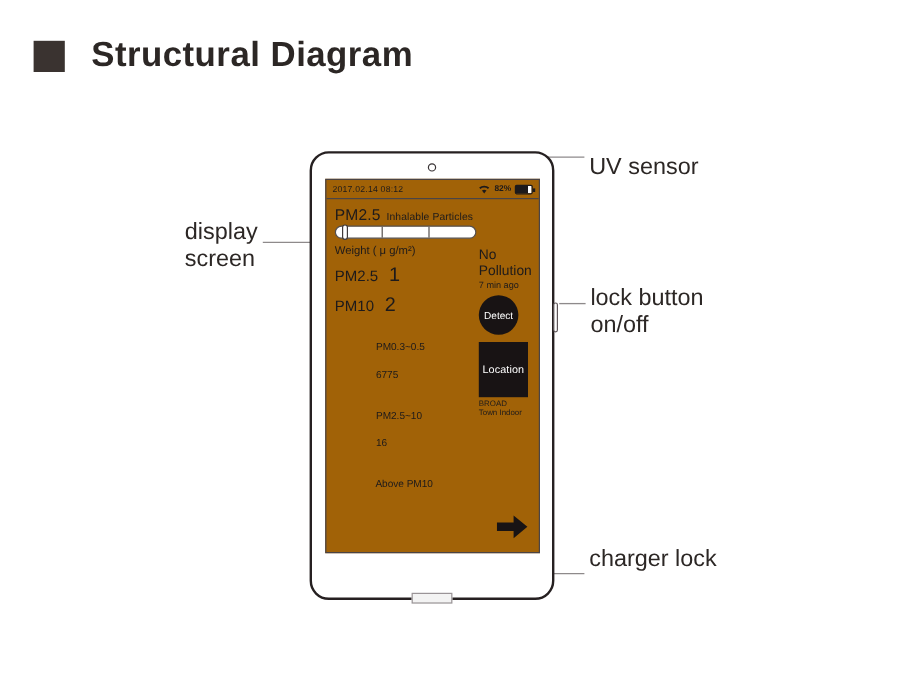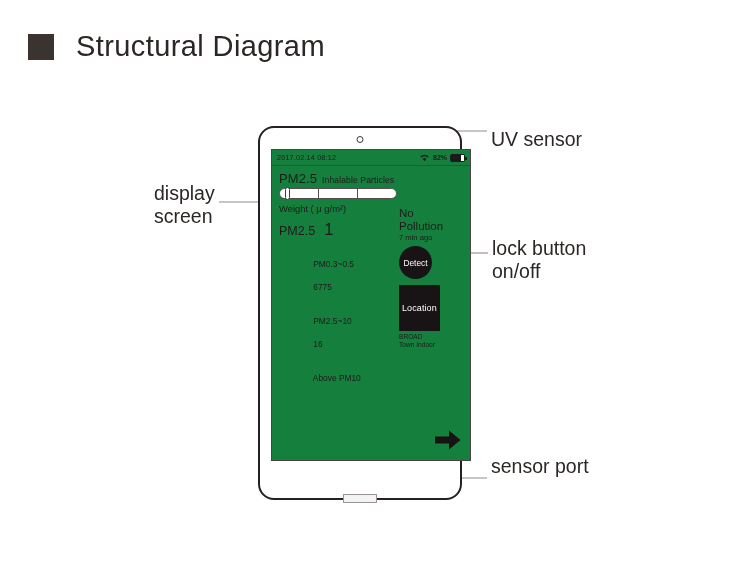--- a/index.html
+++ b/index.html
@@ -25,21 +25,21 @@
     align-items: center;
     gap: 22px;
   }
   #title-bullet {
     width: 26px;
     height: 26px;
     background: #3a3330;
   }
   #title-text {
     font-size: 29px;
-    font-weight: 400;
+    font-weight: 700;
     letter-spacing: 0.4px;
     color: #2c2725;
     white-space: nowrap;
   }
 
   
   #device {
     position: absolute;
     left: 258px;
     top: 126px;
@@ -58,26 +58,26 @@
     width: 7px;
     height: 7px;
     border: 1.4px solid #3a3436;
     border-radius: 50%;
     box-sizing: border-box;
   }
   #screen {
     position: absolute;
     left: 11px;
     top: 21px;
-    width: 200px;
+    width: 179px;
     height: 312px;
     border: 1.2px solid #4a4446;
     box-sizing: border-box;
     overflow: hidden;
-    background: #15803d;
+    background: #a16207;
   }
   #lock-button {
     position: absolute;
     right: -4.5px;
     top: 124px;
     width: 4px;
     height: 25px;
     background: #ffffff;
     border: 1.4px solid #5d5558;
     border-radius: 2px;
@@ -336,20 +336,24 @@
         </div>
       </div>
 
       <div id="weight-label">Weight ( μ g/m²)</div>
 
       <div class="pm-val-row">
         <span class="name">PM2.5</span>
         <span class="num">1</span>
       </div>
 
+      <div class="pm-val-row">
+        <span class="name">PM10</span>
+        <span class="num">2</span>
+      </div>
 
       <div id="laser-block">
         <div class="lrow">
           <span>PM0.3~0.5</span>
           <span style="display:inline-block;width:5px"></span>
           <span>6775</span>
         </div>
         <div class="lrow">
           <span>PM2.5~10</span>
           <span style="display:inline-block;width:8px"></span>
@@ -378,13 +382,13 @@
   <div>screen</div>
 </div>
 
 <div class="callout-text" id="lbl-uv">UV sensor</div>
 
 <div class="callout-text" id="lbl-onoff">
   <div>lock button</div>
   <div>on/off</div>
 </div>
 
-<div class="callout-text" id="lbl-charger">sensor port</div>
+<div class="callout-text" id="lbl-charger">charger lock</div>
 
 </body></html>

